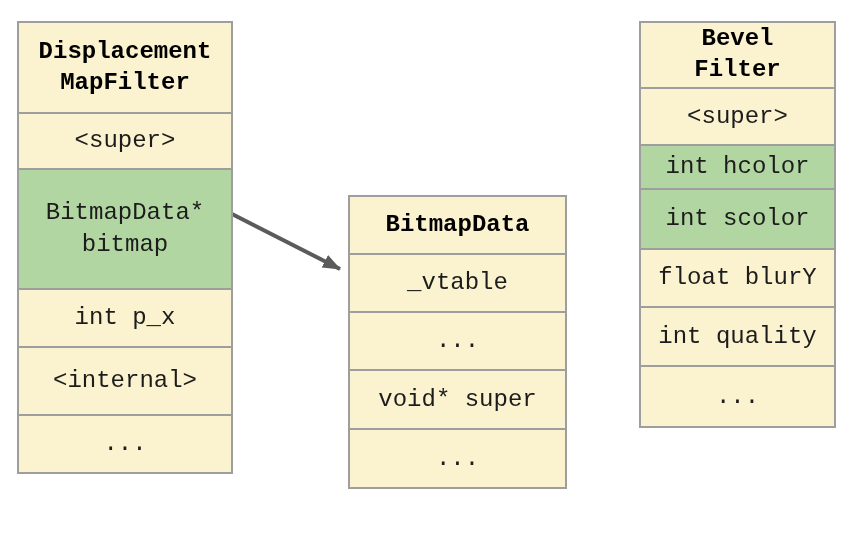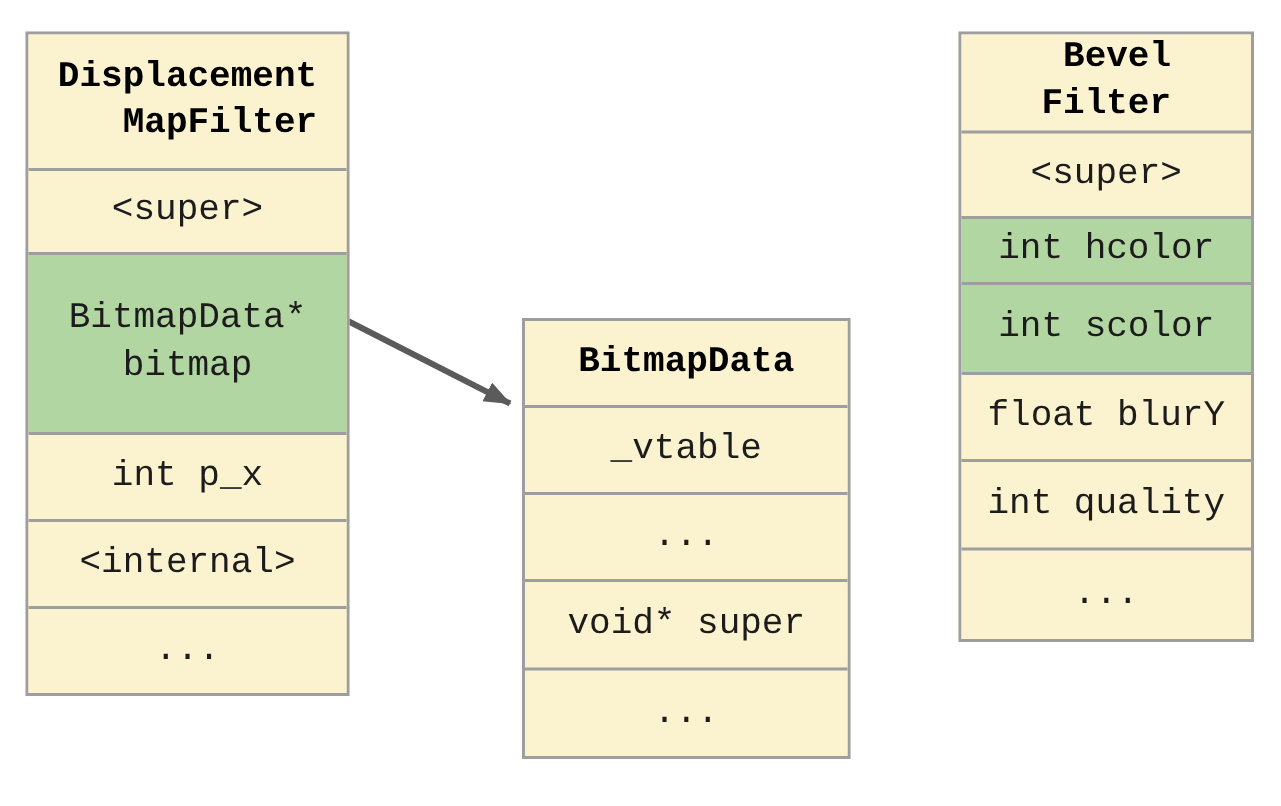--- a/index.html
+++ b/index.html
@@ -49,28 +49,27 @@
     font-size: 24px;
     line-height: 1.32;
   }
   .row + .row {
     border-top: 2px solid var(--border);
   }
   .row.hdr {
     font-weight: bold;
     color: var(--title-text);
     line-height: 1.28;
-    text-align: right;
   }
   .row.highlight {
     background: var(--highlight-fill);
   }
   
   .t-displacement { left: 17px;  top: 21px;  width: 212px; }
-  .t-bitmapdata   { left: 348px; top: 212px; width: 215px; }
+  .t-bitmapdata   { left: 348px; top: 195px; width: 215px; }
   .t-bevel        { left: 639px; top: 21px;  width: 193px; }
 </style>
 </head>
 <body>
 
 <div class="canvas">
 
   <svg class="arrow-layer" viewBox="0 0 854 537" xmlns="http://www.w3.org/2000/svg">
     <defs>
       <marker id="arrowhead" markerUnits="userSpaceOnUse" markerWidth="20" markerHeight="16" refX="17" refY="7" orient="auto">
@@ -80,21 +79,21 @@
     <line x1="230" y1="213" x2="340" y2="269" stroke="var(--arrow)" stroke-width="4" marker-end="url(#arrowhead)"></line>
   </svg>
 
   <div class="mem-table t-displacement">
     <div class="row hdr" style="height:89px">Displacement
 MapFilter</div>
     <div class="row" style="height:56px">&lt;super&gt;</div>
     <div class="row highlight" style="height:120px">BitmapData*
 bitmap</div>
     <div class="row" style="height:58px">int p_x</div>
-    <div class="row" style="height:58px">&lt;internal&gt;</div>
+    <div class="row" style="height:68px">&lt;internal&gt;</div>
     <div class="row" style="height:58px">...</div>
   </div>
 
   <div class="mem-table t-bitmapdata">
     <div class="row hdr" style="height:56px">BitmapData</div>
     <div class="row" style="height:58px">_vtable</div>
     <div class="row" style="height:58px">...</div>
     <div class="row" style="height:59px">void* super</div>
     <div class="row" style="height:59px">...</div>
   </div>

